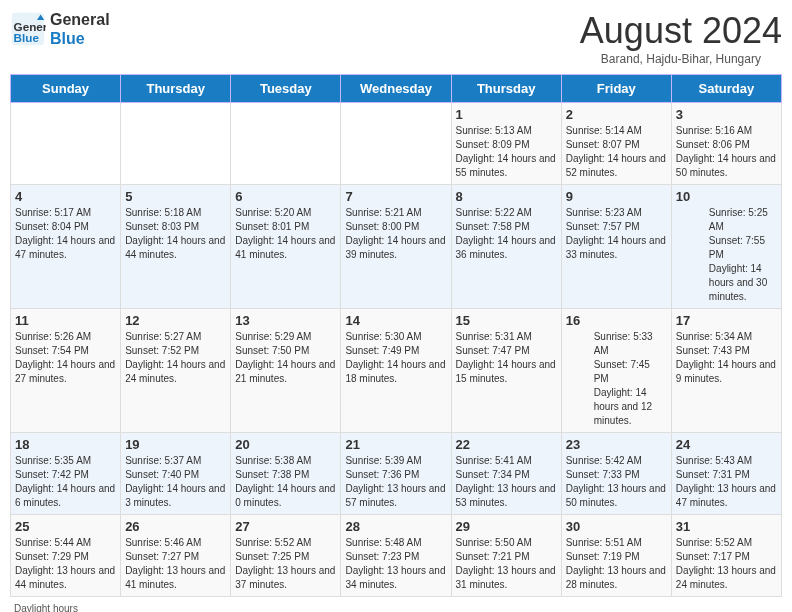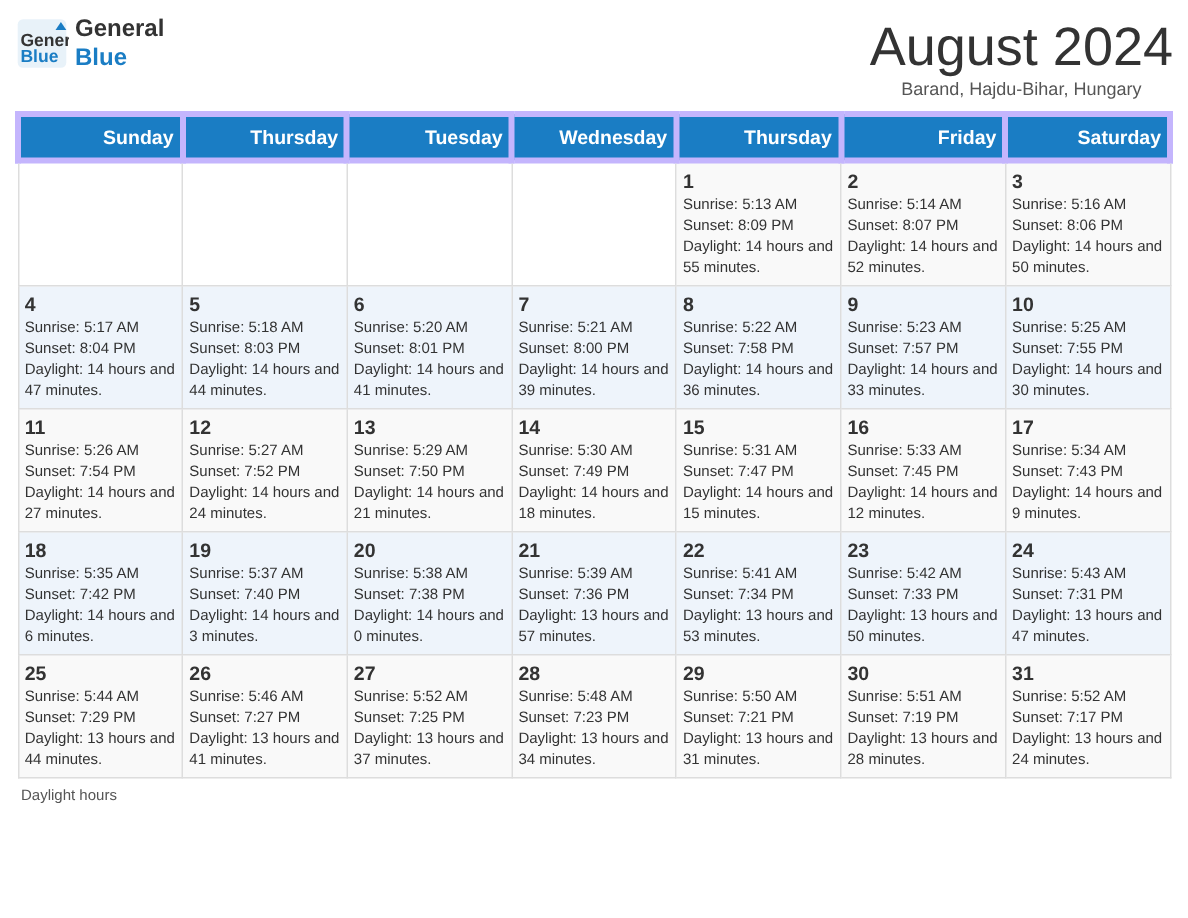--- a/index.html
+++ b/index.html
@@ -40,22 +40,22 @@
     table {
       width: 100%;
       border-collapse: collapse;
       table-layout: fixed;
     }
     thead tr th {
       background-color: #1a7dc4;
       color: #fff;
       padding: 6px 4px;
       font-size: 13px;
-      text-align: right;
-      border: 4px solid #c4b5fd;
+      text-align: center;
+      border: 1px solid #c4b5fd;
     }
     tbody tr td {
       vertical-align: top;
       padding: 4px 4px;
       font-size: 11px;
       color: #333;
       border: 1px solid #ddd;
       height: 80px;
     }
     tbody tr:nth-child(odd) td {
@@ -178,21 +178,21 @@
 Daylight: 14 hours and 36 minutes.</div>
         </td>
         <td>
           <span class="day-number">9</span>
           <div class="cell-content" style="white-space: pre-line;">Sunrise: 5:23 AM
 Sunset: 7:57 PM
 Daylight: 14 hours and 33 minutes.</div>
         </td>
         <td>
           <span class="day-number">10</span>
-          <div class="cell-content" style="white-space: pre-line;">Sunrise: 5:25 AM
+          <div class="cell-content" style="white-space: pre-line; margin-left: 33px;">Sunrise: 5:25 AM
 Sunset: 7:55 PM
 Daylight: 14 hours and 30 minutes.</div>
         </td>
       </tr>
       <tr>
         <td>
           <span class="day-number">11</span>
           <div class="cell-content" style="white-space: pre-line;">Sunrise: 5:26 AM
 Sunset: 7:54 PM
 Daylight: 14 hours and 27 minutes.</div>
@@ -216,21 +216,21 @@
 Daylight: 14 hours and 18 minutes.</div>
         </td>
         <td>
           <span class="day-number">15</span>
           <div class="cell-content" style="white-space: pre-line;">Sunrise: 5:31 AM
 Sunset: 7:47 PM
 Daylight: 14 hours and 15 minutes.</div>
         </td>
         <td>
           <span class="day-number">16</span>
-          <div class="cell-content" style="white-space: pre-line;">Sunrise: 5:33 AM
+          <div class="cell-content" style="white-space: pre-line; margin-left: 28px;">Sunrise: 5:33 AM
 Sunset: 7:45 PM
 Daylight: 14 hours and 12 minutes.</div>
         </td>
         <td>
           <span class="day-number">17</span>
           <div class="cell-content" style="white-space: pre-line;">Sunrise: 5:34 AM
 Sunset: 7:43 PM
 Daylight: 14 hours and 9 minutes.</div>
         </td>
       </tr>

